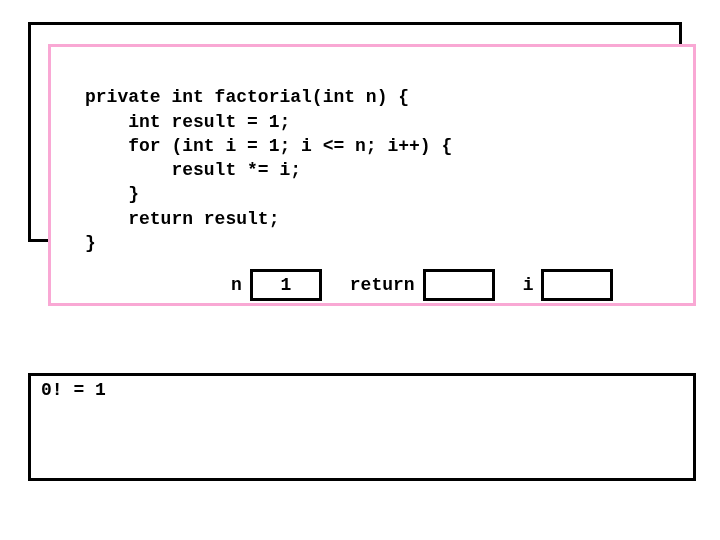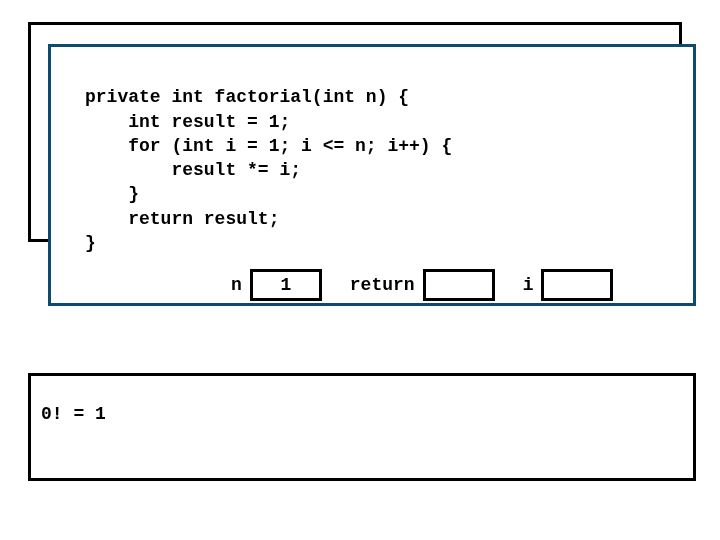--- a/index.html
+++ b/index.html
@@ -24,21 +24,21 @@
     height: 214px;
     border: 3px solid #000;
     background: #fff;
   }
   .front-box {
     position: absolute;
     left: 48px;
     top: 44px;
     width: 648px;
     height: 262px;
-    border: 3px solid #0c4a6e;
+    border: 3px solid #f9a8d4;
     background: #fff;
     padding: 14px 14px 10px 10px;
     box-sizing: border-box;
   }
   .code {
     white-space: pre;
     line-height: 1.35;
     margin-left: 24px;
   }
   .vars {
@@ -61,21 +61,21 @@
     padding: 0 4px;
   }
   .output-box {
     position: absolute;
     left: 28px;
     top: 373px;
     width: 668px;
     height: 108px;
     border: 3px solid #000;
     background: #fff;
-    padding: 28px 10px;
+    padding: 4px 10px;
     box-sizing: border-box;
   }
 </style>
 </head>
 <body>
 
 <div class="stage">
 
   <div class="back-box"></div>
 

